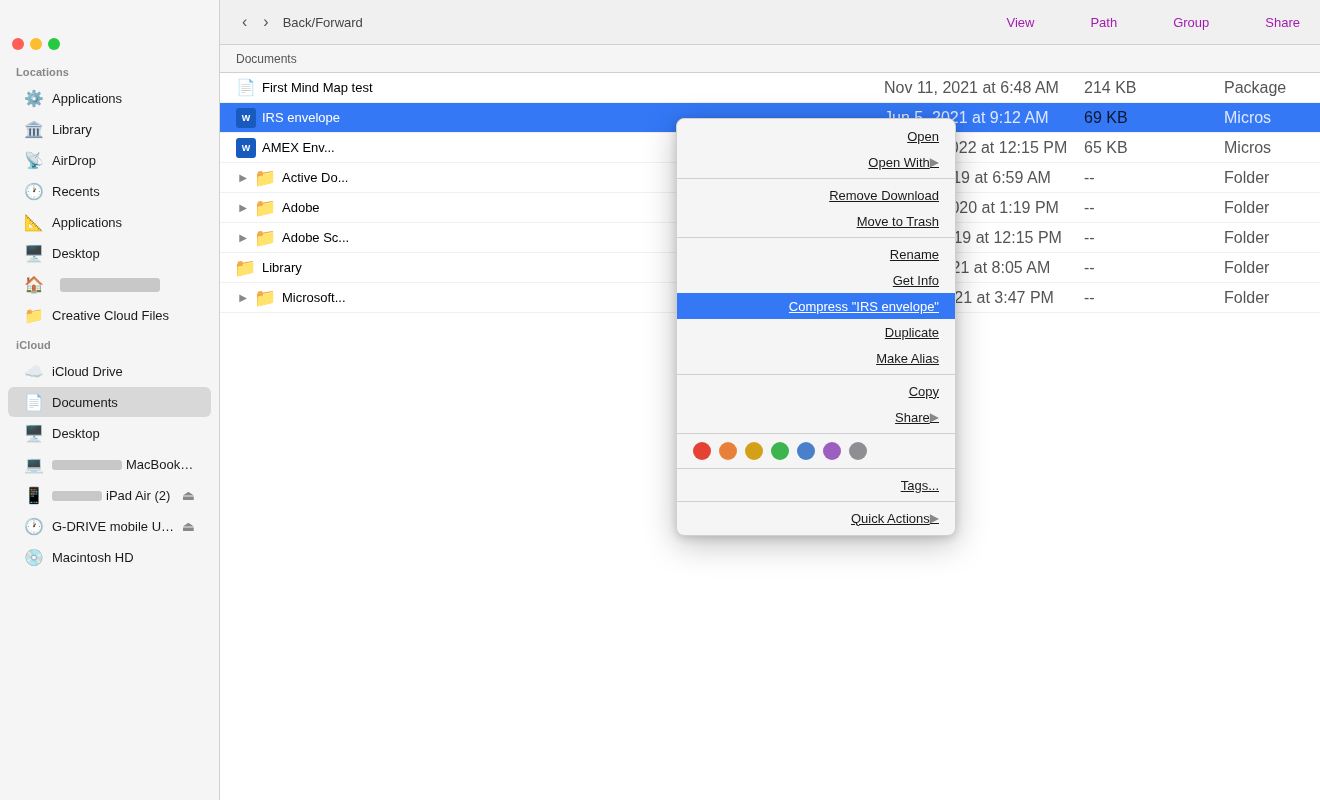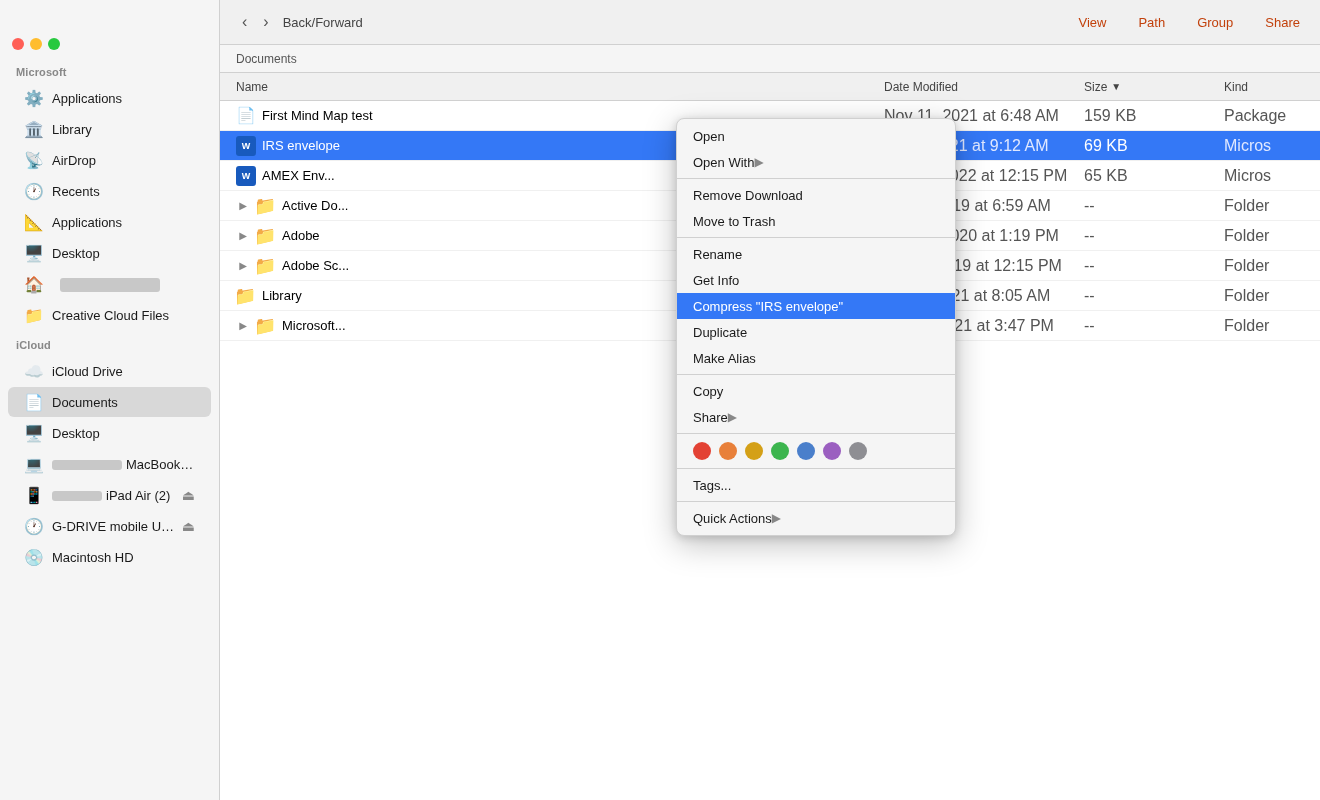--- a/index.html
+++ b/index.html
@@ -111,22 +111,23 @@
       display: flex;
       align-items: center;
       gap: 24px;
     }
 
     .toolbar-btn {
       background: none;
       border: none;
       cursor: pointer;
       font-size: 13px;
-      color: #c2410c;
+      color: #a21caf;
       padding: 2px 4px;
+      margin-left: 24px;
     }
 
     
     .path-bar {
       background: #f5f5f5;
       border-bottom: 1px solid #d0d0d0;
       padding: 4px 16px;
       font-size: 12px;
       color: #555;
       display: flex;
@@ -232,26 +233,27 @@
       border-radius: 8px;
       box-shadow: 0 8px 32px rgba(0,0,0,0.25), 0 2px 8px rgba(0,0,0,0.15);
       z-index: 100;
       padding: 4px 0;
       border: 1px solid #d0d0d0;
     }
 
     .ctx-item {
       display: flex;
       align-items: center;
-      justify-content: flex-start;
+      justify-content: flex-end;
       padding: 5px 16px;
       font-size: 13px;
       color: #1a1a1a;
       cursor: pointer;
       min-height: 26px;
+      text-decoration: underline;
     }
 
     .ctx-item.highlighted {
       background: #3478f6;
       color: #fff;
     }
 
     .ctx-item .arrow {
       color: #888;
       font-size: 12px;
@@ -327,21 +329,21 @@
 </head>
 <body>
 
 <div class="sidebar">
   <div class="traffic-lights">
     <div class="traffic-light tl-red"></div>
     <div class="traffic-light tl-yellow"></div>
     <div class="traffic-light tl-green"></div>
   </div>
 
-  <div class="sidebar-section-label">Microsoft</div>
+  <div class="sidebar-section-label">Locations</div>
 
   <div class="sidebar-item">
     <span class="icon">⚙️</span>
     <span class="label">Applications</span>
   </div>
   <div class="sidebar-item">
     <span class="icon">🏛️</span>
     <span class="label">Library</span>
   </div>
   <div class="sidebar-item">
@@ -428,51 +430,42 @@
         <button class="toolbar-btn">Group</button>
         <button class="toolbar-btn">Share</button>
       </div>
     </div>
   </div>
 
   <div class="path-bar">
     <span>Documents</span>
   </div>
 
-  <div class="file-list-header">
-    <div class="col-label">Name</div>
-    <div class="col-label">Date Modified</div>
-    <div class="col-label col-size">
-      <span>Size</span>
-      <span style="font-size:10px;">▼</span>
-    </div>
-    <div class="col-label">Kind</div>
-  </div>
 
   <div class="file-list">
 
     <div class="file-row">
       <div class="file-name-cell">
         <span class="file-icon generic-icon">📄</span>
         <span class="file-name">First Mind Map test</span>
       </div>
       <span class="file-date">Nov 11, 2021 at 6:48 AM</span>
-      <span class="file-size">159 KB</span>
+      <span class="file-size">214 KB</span>
       <span class="file-kind">Package</span>
     </div>
 
     <div class="file-row selected">
       <div class="file-name-cell">
         <span class="file-icon">
           <div class="word-icon">W</div>
         </span>
         <span class="file-name">IRS envelope</span>
       </div>
       <span class="file-date" style="color:#e0e8ff;">Jun 5, 2021 at 9:12 AM</span>
-      <span class="file-size" style="color:#ffffff;">69 KB</span>
+      <span class="file-size" style="color:#0f172a;">69 KB</span>
       <span class="file-kind" style="color:#e0e8ff;">Micros</span>
     </div>
 
     <div class="file-row">
       <div class="file-name-cell">
         <span class="file-icon">
           <div class="word-icon">W</div>
         </span>
         <span class="file-name">AMEX Env...</span>
       </div>

